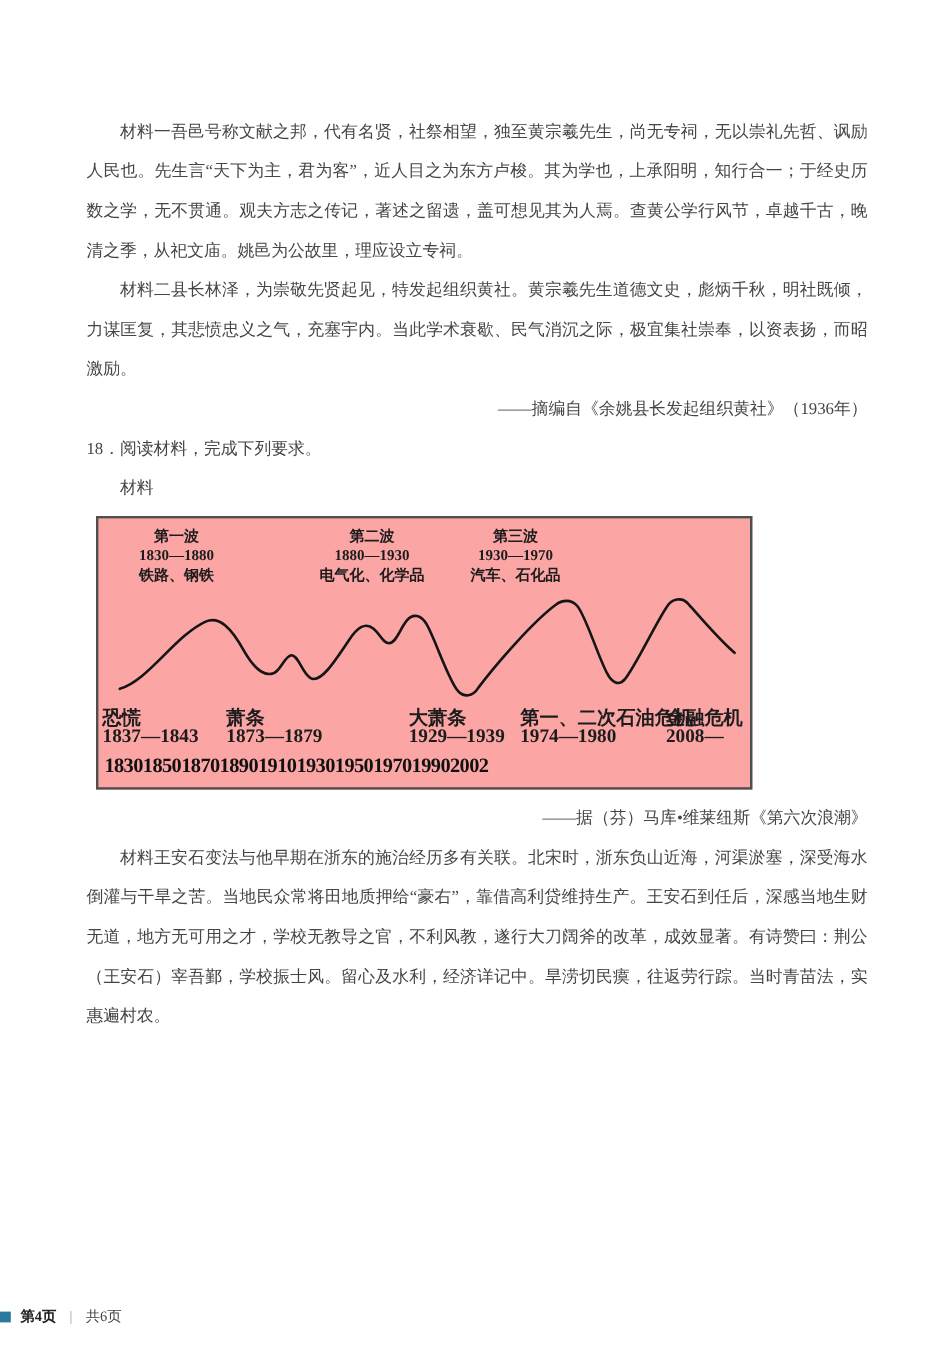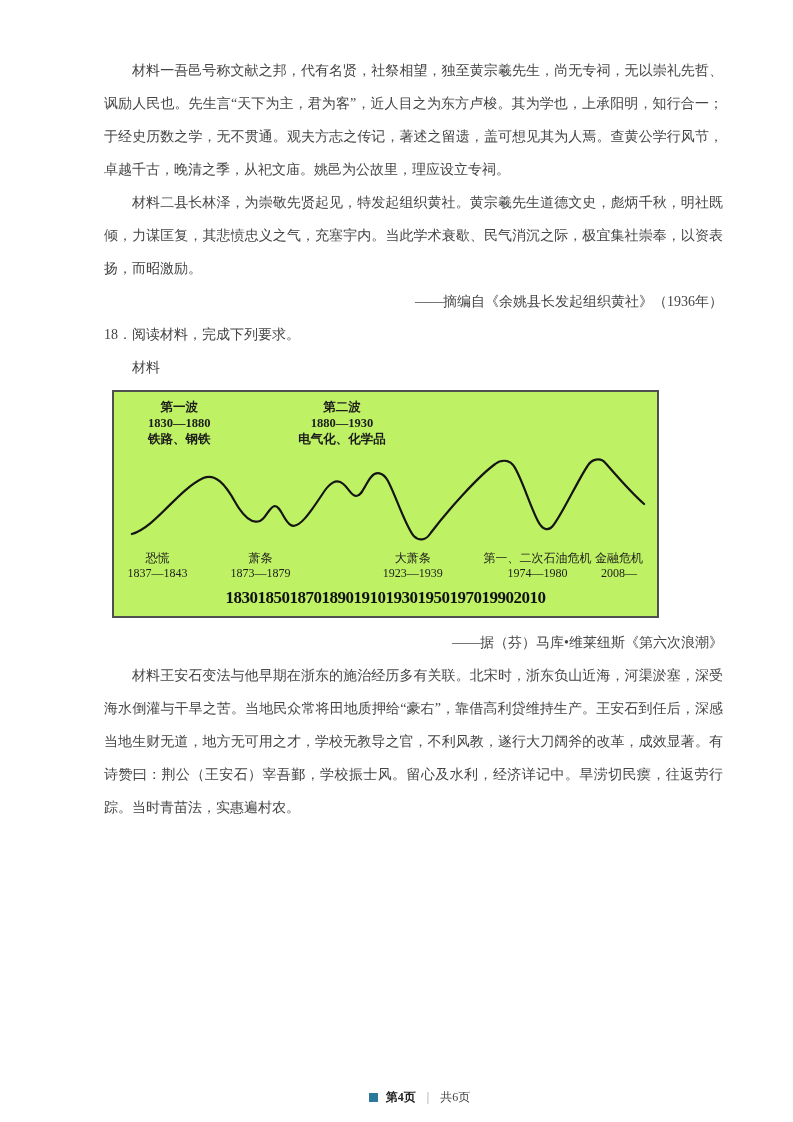--- a/index.html
+++ b/index.html
@@ -2,53 +2,53 @@
 <html><head>
 <meta charset="utf-8">
 <style>
   * { margin:0; padding:0; box-sizing:border-box; }
   html, body { background:#ffffff; }
   body {
     width:793px; height:1122px; position:relative; overflow:hidden;
     font-family:"Liberation Serif","DejaVu Serif",serif;
     color:#454545;
   }
-  .content { padding:54px 70px 0 104px; font-size:14px; line-height:33px; }
+  .content { padding:54px 70px 0 72px; font-size:14px; line-height:33px;margin-top:40px; }
   .para { text-align:justify; text-align-last:left; }
   .indent { text-indent:2em; }
   .attr { text-align:right; }
 
   
   .chart {
     position:relative; width:547px; height:228px;
     border:2px solid #4f4f4f; margin:6px 0 8px 8px;
-    color:#1c1c1c; background:#bef264;
+    color:#1c1c1c; background:#fca5a5;
   }
   .wl {
     position:absolute; top:7px; transform:translateX(-50%);
     text-align:center; font-weight:bold; font-size:12.5px; line-height:16px;
     white-space:nowrap;
   }
   .curve-svg { position:absolute; left:0; top:58px; width:543px; height:100px; display:block; }
   .curve-svg path { fill:none; stroke:#151515; stroke-width:2.2; stroke-linecap:round; }
   .cl {
     position:absolute; top:159px; transform:translateX(-50%);
-    text-align:center; font-weight:normal; font-size:12px; line-height:15px;
+    font-weight:bold; font-size:16px; line-height:15px;
     white-space:nowrap;
   }
   .x-axis {
     position:absolute; left:0; right:0; bottom:2px;
-    display:flex; justify-content:center; padding:0 5px;
+    display:flex; justify-content:flex-start; padding:0 5px;
     font-weight:bold; font-size:17px; letter-spacing:-0.5px; color:#111;
   }
 
   
   .footer {
     position:absolute; left:0; right:0; bottom:16px;
-    text-align:center; font-size:12px; color:#666;margin-left:46px;
+    font-size:12px; color:#666;
   }
   .footer-mark {
     display:inline-block; width:9px; height:9px; background:#2b7a9e;
     margin-right:5px; vertical-align:-1px;
   }
   .footer-page { color:#222; font-weight:bold; }
   .footer-sep { margin:0 8px; color:#999; }
   .footer-total { color:#444; }
 </style>
 </head>
@@ -71,20 +71,25 @@
       <div class="wl" style="left:12%">
         <div>第一波</div>
         <div>1830—1880</div>
         <div>铁路、钢铁</div>
       </div>
       <div class="wl" style="left:42%">
         <div>第二波</div>
         <div>1880—1930</div>
         <div>电气化、化学品</div>
       </div>
+      <div class="wl" style="left:64%">
+        <div>第三波</div>
+        <div>1930—1970</div>
+        <div>汽车、石化品</div>
+      </div>
 
       <svg class="curve-svg" viewBox="0 0 547 100" preserveAspectRatio="none">
         <path d="M 18 84
                  C 42 77 64 40 90 28
                  C 102 23 112 34 122 52
                  C 130 66 139 74 147 71
                  C 153 69 156 57 162 56
                  C 168 56 171 71 178 75
                  C 186 80 198 62 210 44
                  C 217 33 224 28 231 34
@@ -105,42 +110,42 @@
       <div class="cl" style="left:8%">
         <div>恐慌</div>
         <div>1837—1843</div>
       </div>
       <div class="cl" style="left:27%">
         <div>萧条</div>
         <div>1873—1879</div>
       </div>
       <div class="cl" style="left:55%">
         <div>大萧条</div>
-        <div>1923—1939</div>
+        <div>1929—1939</div>
       </div>
       <div class="cl" style="left:78%">
         <div>第一、二次石油危机</div>
         <div>1974—1980</div>
       </div>
       <div class="cl" style="left:93%">
         <div>金融危机</div>
         <div>2008—</div>
       </div>
 
       <div class="x-axis">
         <span>1830</span>
         <span>1850</span>
         <span>1870</span>
         <span>1890</span>
         <span>1910</span>
         <span>1930</span>
         <span>1950</span>
         <span>1970</span>
         <span>1990</span>
-        <span>2010</span>
+        <span>2002</span>
       </div>
     </div>
 
     <p class="attr">——据（芬）马库•维莱纽斯《第六次浪潮》</p>
 
     <p class="para indent">材料王安石变法与他早期在浙东的施治经历多有关联。北宋时，浙东负山近海，河渠淤塞，深受海水倒灌与干旱之苦。当地民众常将田地质押给“豪右”，靠借高利贷维持生产。王安石到任后，深感当地生财无道，地方无可用之才，学校无教导之官，不利风教，遂行大刀阔斧的改革，成效显著。有诗赞曰：荆公（王安石）宰吾鄞，学校振士风。留心及水利，经济详记中。旱涝切民瘼，往返劳行踪。当时青苗法，实惠遍村农。</p>
 
   </div>
 
   <div class="footer">

